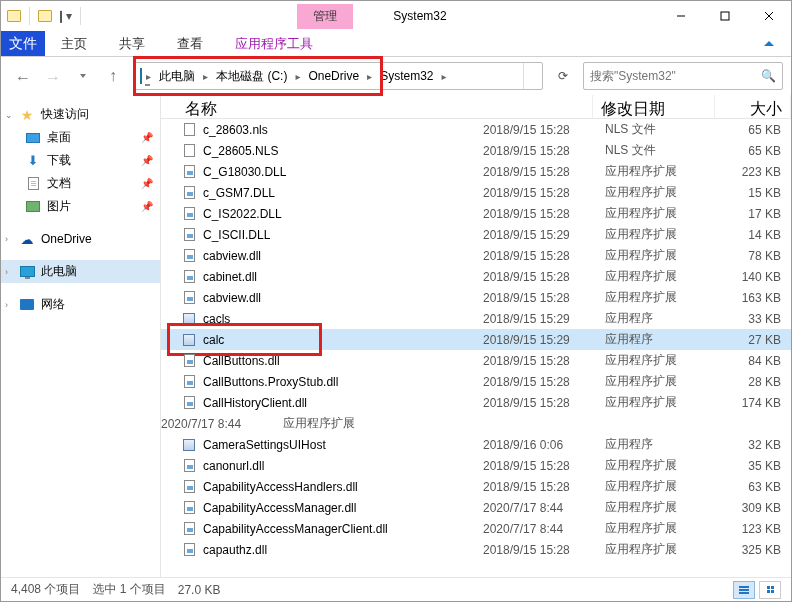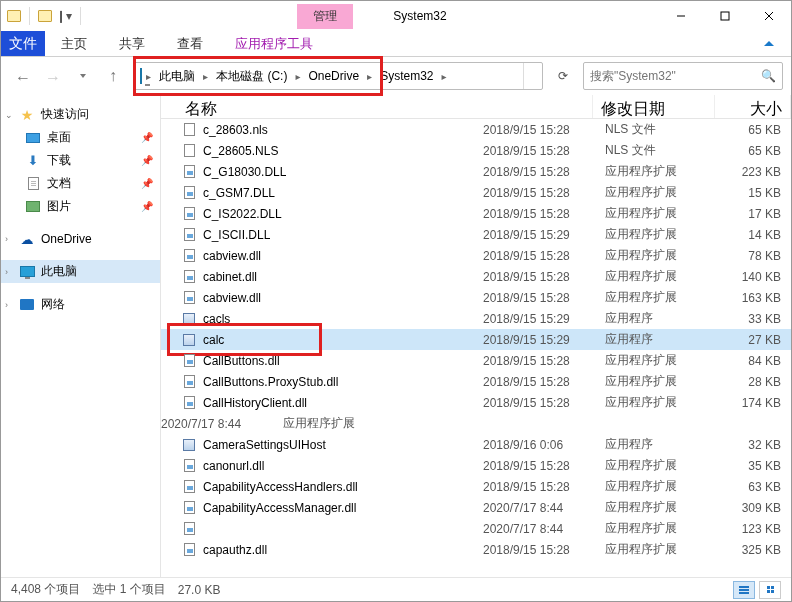--- a/index.html
+++ b/index.html
@@ -458,20 +458,21 @@
             </div>
             <div class="c-date">2020/7/17 8:44</div>
             <div class="c-type">应用程序扩展</div>
             <div class="c-size">309 KB</div>
           </div>
           <div class="row">
             <div class="c-name">
               <span class="fileicon">
                 <span class="fi-dll"></span>
               </span>
+              <span class="fname">CapabilityAccessManagerClient.dll</span>
             </div>
             <div class="c-date">2020/7/17 8:44</div>
             <div class="c-type">应用程序扩展</div>
             <div class="c-size">123 KB</div>
           </div>
           <div class="row">
             <div class="c-name">
               <span class="fileicon">
                 <span class="fi-dll"></span>
               </span>

